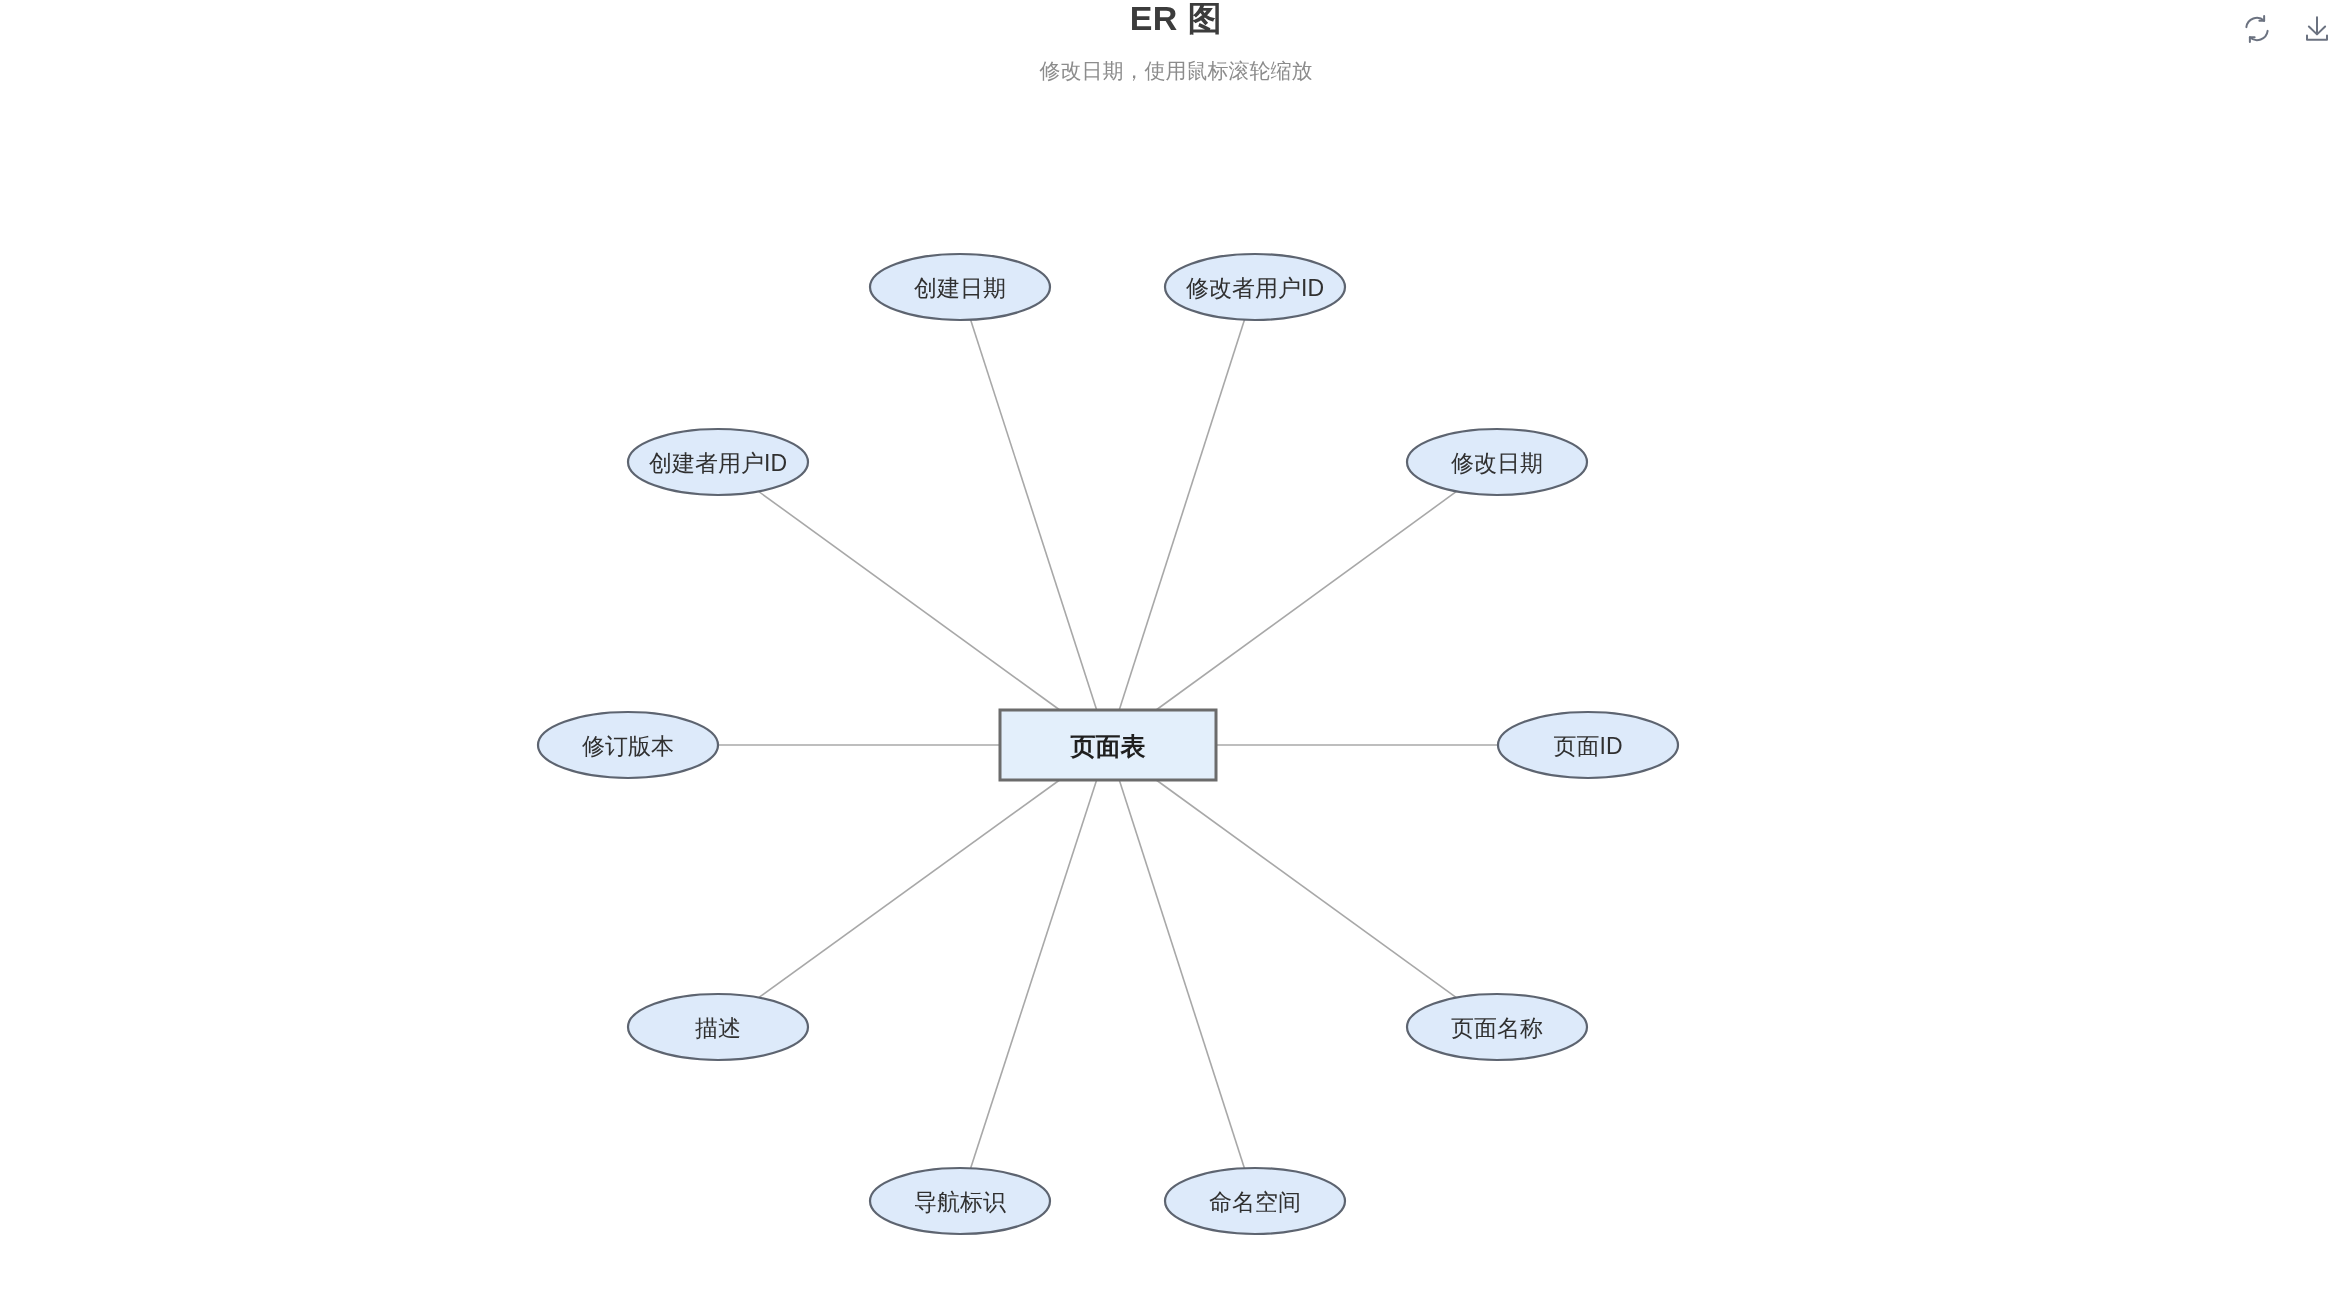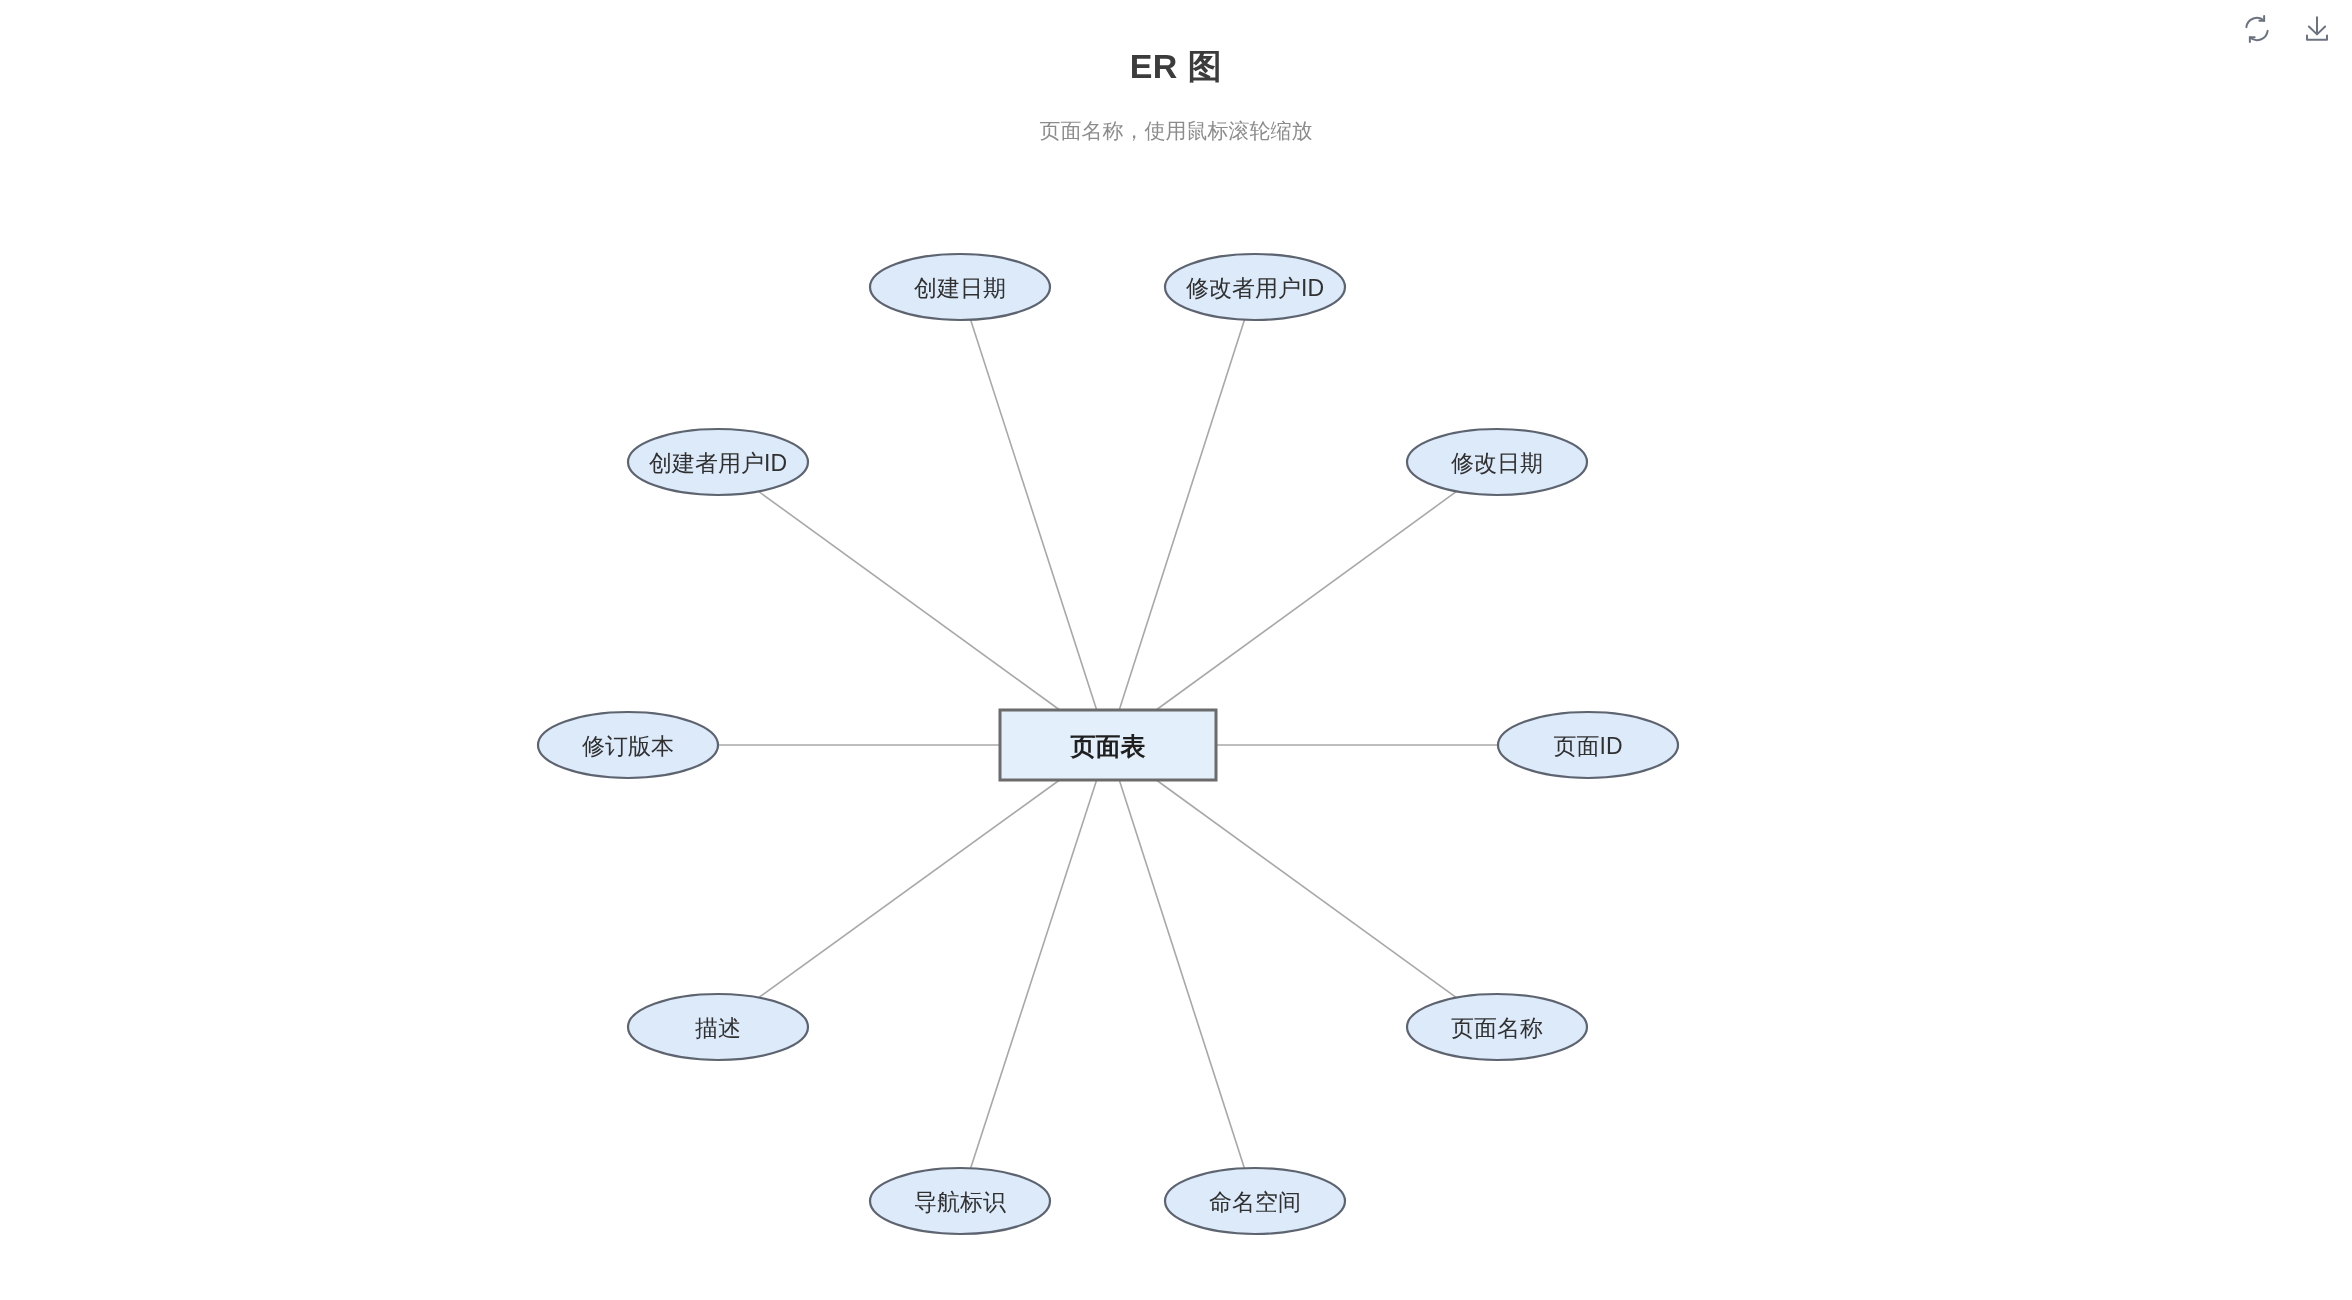--- a/index.html
+++ b/index.html
@@ -43,22 +43,21 @@
   
   .header {
     position: absolute;
     top: 0;
     left: 0;
     width: 2352px;
     text-align: center;
     pointer-events: none;
   }
   .page-title {
-    margin: 12px;
-    padding-top: 36px;
+    margin: 0;
     font-size: 34px;
     line-height: 1.1;
     font-weight: bold;
     color: #3c3c3c;
     letter-spacing: 0.5px;
   }
   .page-subtitle {
     margin: 0;
     padding-top: 20px;
     font-size: 21px;
@@ -132,21 +131,21 @@
         <line x1="12" y1="2.5" x2="12" y2="16"></line>
         <polyline points="5.5 10 12 16.3 18.5 10"></polyline>
         <polyline points="4 17.2 4 20.5 20 20.5 20 17.2"></polyline>
       </svg>
     </span>
   </button>
 </div>
 
 <div class="header">
   <h1 class="page-title">ER 图</h1>
-  <p class="page-subtitle">页面名称，使用鼠标滚轮缩放</p>
+  <p class="page-subtitle">修改日期，使用鼠标滚轮缩放</p>
 </div>
 
 <div class="er-canvas">
   <svg viewBox="0 0 2352 1300" xmlns="http://www.w3.org/2000/svg">
     <g id="edges-layer">
         <line class="edge" x1="1096.6899563318777" y1="710" x2="970.5896804185553" y2="319.77076778174546" stroke="#a8a8a8"></line>
         <line class="edge" x1="1119.2336244541484" y1="710" x2="1244.480890748356" y2="319.7738233826732" stroke="#a8a8a8"></line>
         <line class="edge" x1="1059.7667844522969" y1="710" x2="758.5894742616347" y2="491.4533877334426" stroke="#a8a8a8"></line>
         <line class="edge" x1="1156.1095406360423" y1="710" x2="1456.49349764408" y2="491.46874078849714" stroke="#a8a8a8"></line>
         <line class="edge" x1="1000" y1="745" x2="718" y2="745" stroke="#a8a8a8"></line>

